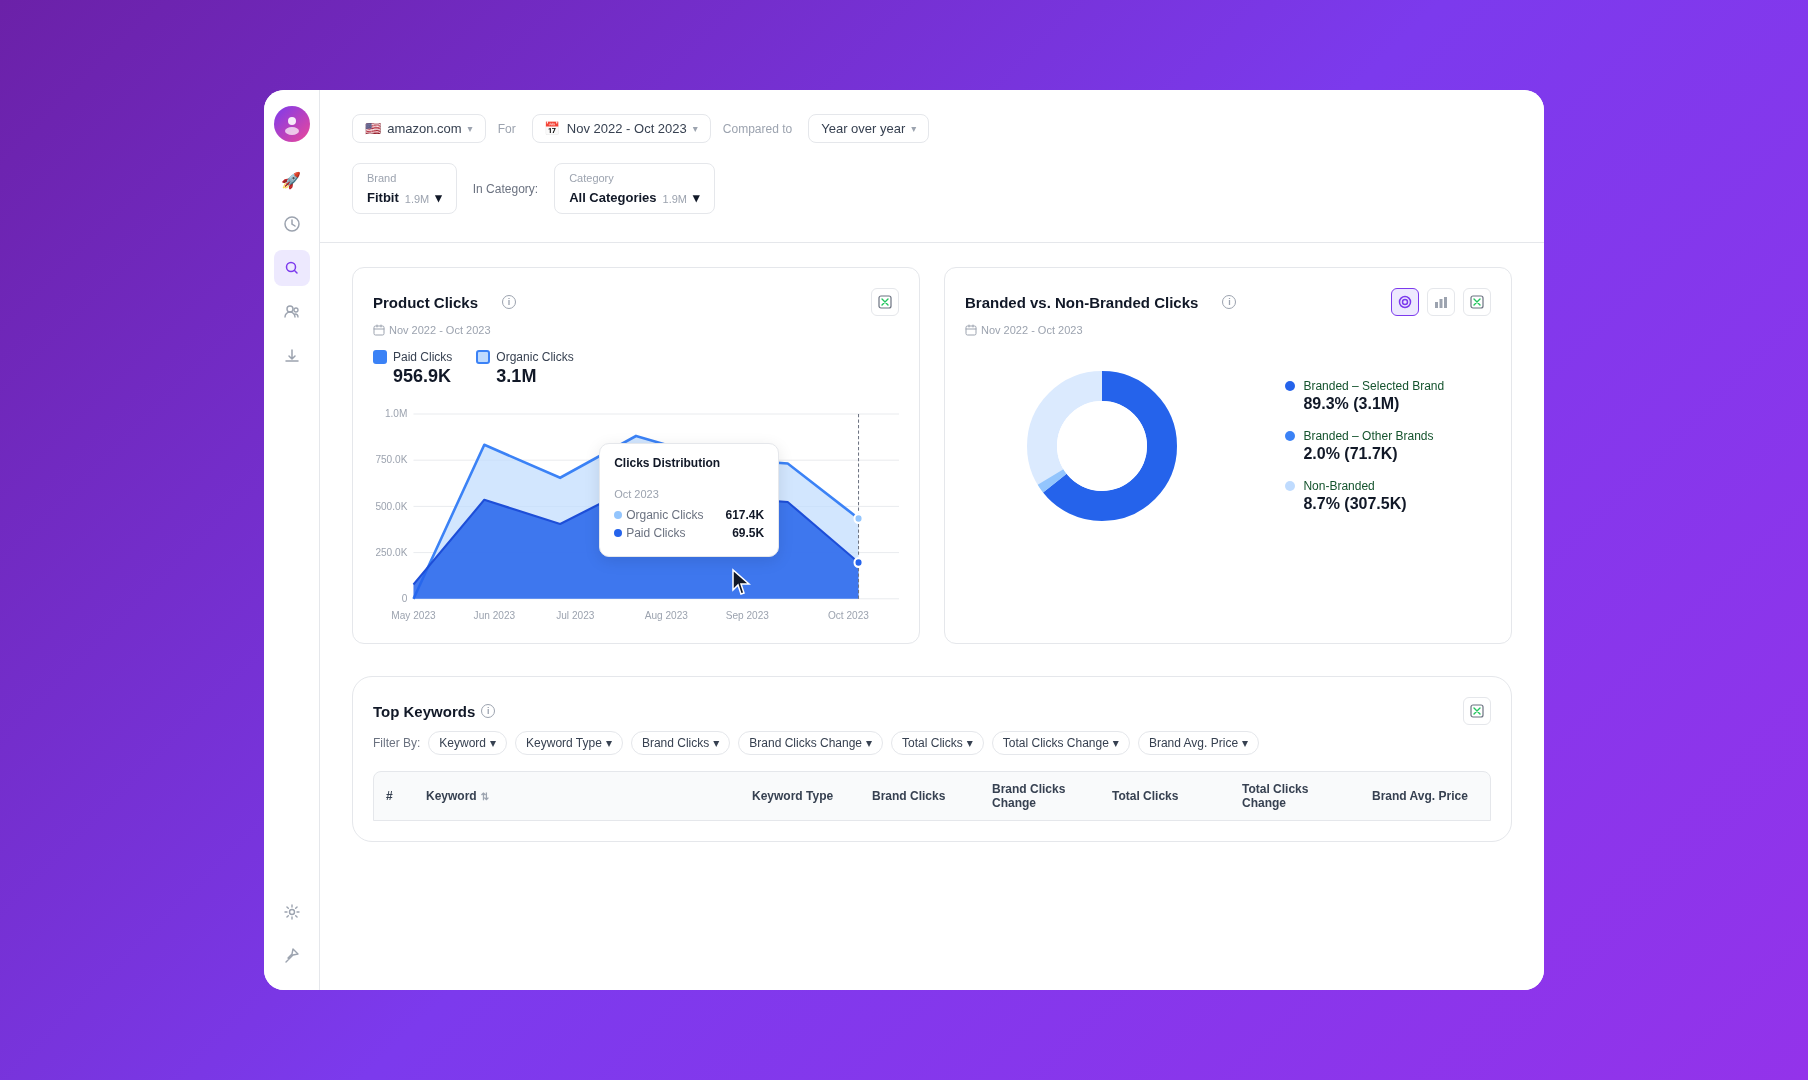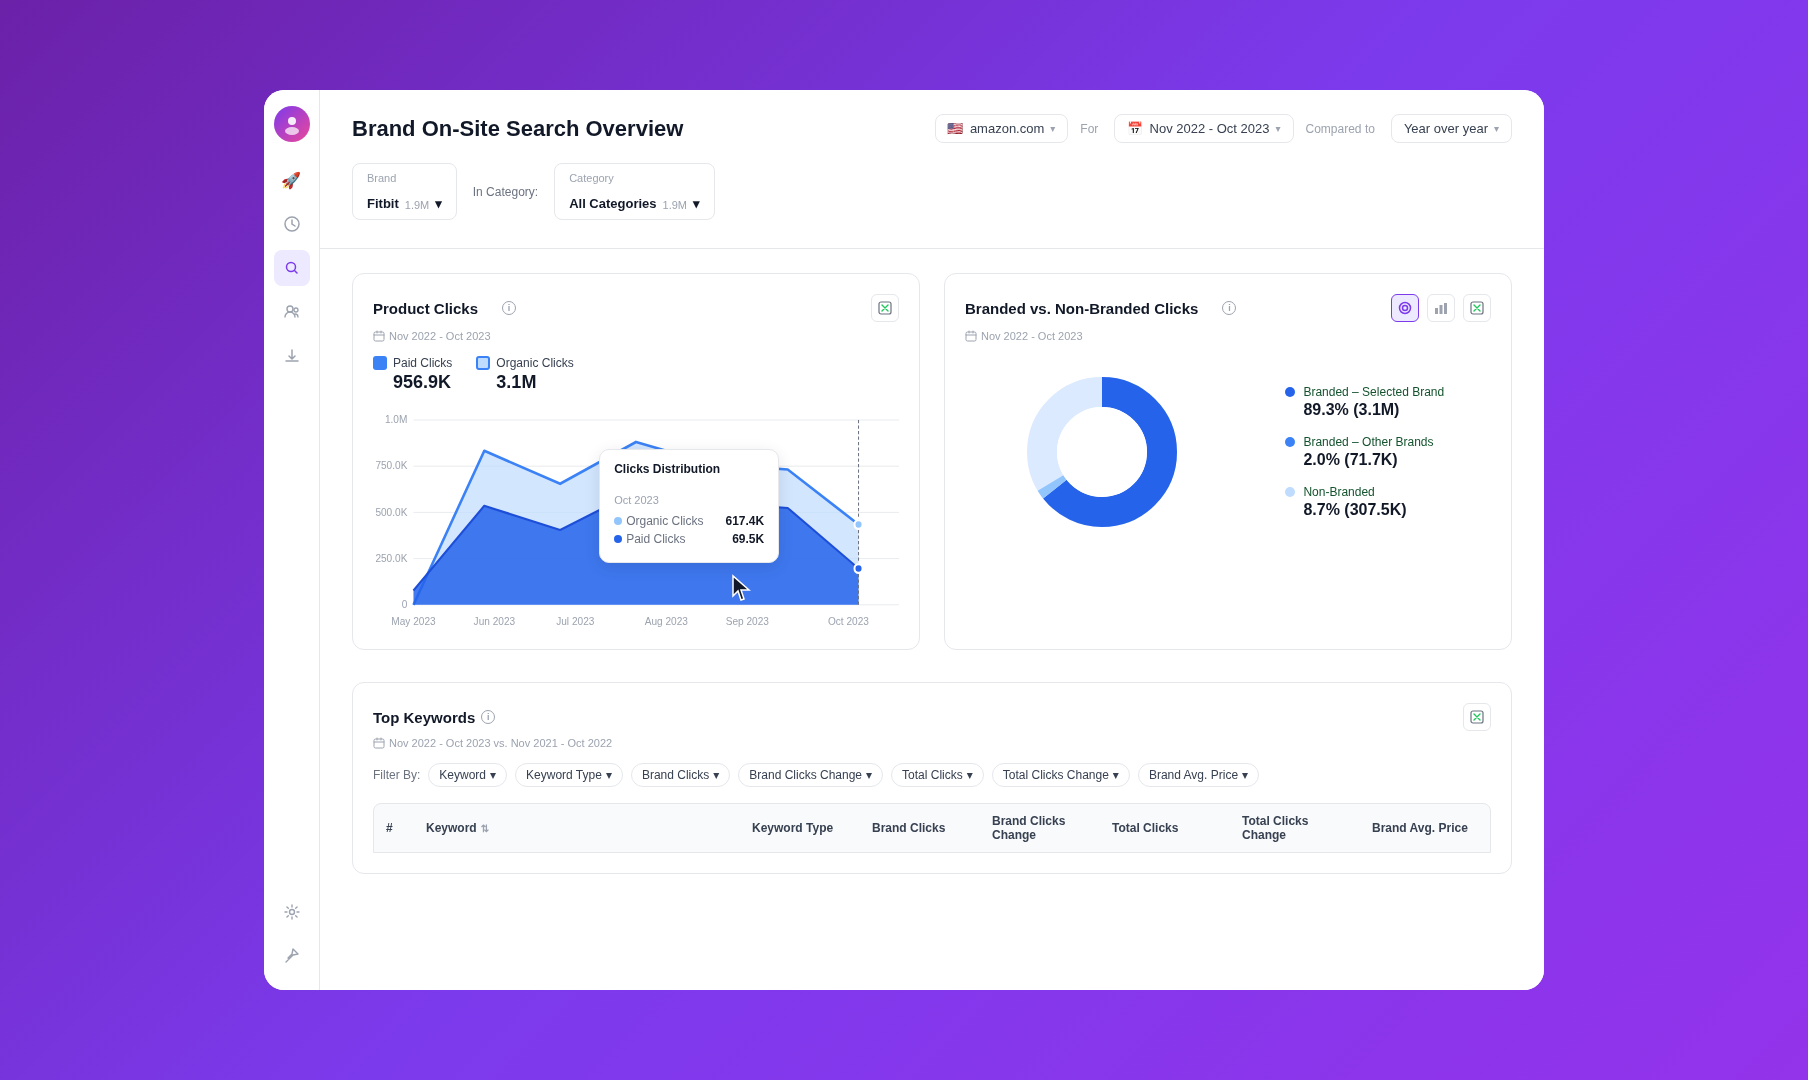--- a/index.html
+++ b/index.html
@@ -109,21 +109,21 @@
       gap: 8px;
       margin-bottom: 28px;
     }
     .filter-group {
       background: #fff;
       border: 1px solid #e5e7eb;
       border-radius: 8px;
       padding: 8px 14px;
       display: flex;
       flex-direction: column;
-      gap: 12px;
+      gap: 6px;
       cursor: pointer;
     }
     .filter-label {
       font-size: 11px;
       color: #9ca3af;
       font-weight: 500;
     }
     .filter-value {
       font-size: 13px;
       font-weight: 600;
@@ -310,21 +310,21 @@
     .legend-value {
       font-size: 16px;
       font-weight: 700;
       color: #111827;
       padding-left: 18px;
     }
     
     .bottom-section {
       background: #fff;
       border: 1px solid #e5e7eb;
-      border-radius: 12px;
+      border-radius: 20px;
       padding: 20px;
     }
     .bottom-header {
       display: flex;
       align-items: center;
       justify-content: space-between;
       margin-bottom: 6px;
     }
     .bottom-title {
       font-size: 15px;
@@ -475,21 +475,20 @@
     <div class="sidebar-icon">
       <svg width="16" height="16" fill="none" viewBox="0 0 16 16">
           <path d="M10 2L14 6L9 7L5 11L4 10L8 6L9 1L10 2ZM5 11L2 14" stroke="#9ca3af" stroke-width="1.4" stroke-linecap="round" stroke-linejoin="round"></path>
         </svg>
     </div>
   </div>
 
   <div class="content">
 
     <div class="header">
-      <h1 class="header-title">Brand On-Site Search Overview</h1>
       <div class="header-controls">
         <div class="header-select">
           <span>🇺🇸</span>
           <span>amazon.com</span>
           <span class="chevron">▾</span>
         </div>
         <span class="header-label">For</span>
         <div class="header-select">
           <span>📅</span>
           <span>Nov 2022 - Oct 2023</span>
@@ -711,27 +710,20 @@
           <span>Top Keywords</span>
           <span class="info-icon">i</span>
         </span>
         <div class="icon-btn">
           <svg width="14" height="14" viewBox="0 0 14 14" fill="none">
               <rect x="1" y="1" width="12" height="12" rx="2" stroke="#6b7280" stroke-width="1.2"></rect>
               <path d="M4 4l6 6M10 4L4 10" stroke="#22c55e" stroke-width="1.4" stroke-linecap="round"></path>
             </svg>
         </div>
       </div>
-      <div class="bottom-date">
-        <svg width="12" height="12" viewBox="0 0 12 12" fill="none">
-            <rect x="1" y="2" width="10" height="9" rx="1.5" stroke="#9ca3af" stroke-width="1"></rect>
-            <path d="M4 1v2M8 1v2M1 5h10" stroke="#9ca3af" stroke-width="1" stroke-linecap="round"></path>
-          </svg>
-        <span>Nov 2022 - Oct 2023 vs. Nov 2021 - Oct 2022</span>
-      </div>
       <div class="filter-chips">
         <span class="filter-chip-label">Filter By:</span>
         <div class="filter-chip">
           <span>Keyword</span>
           <span>▾</span>
         </div>
         <div class="filter-chip">
           <span>Keyword Type</span>
           <span>▾</span>
         </div>

